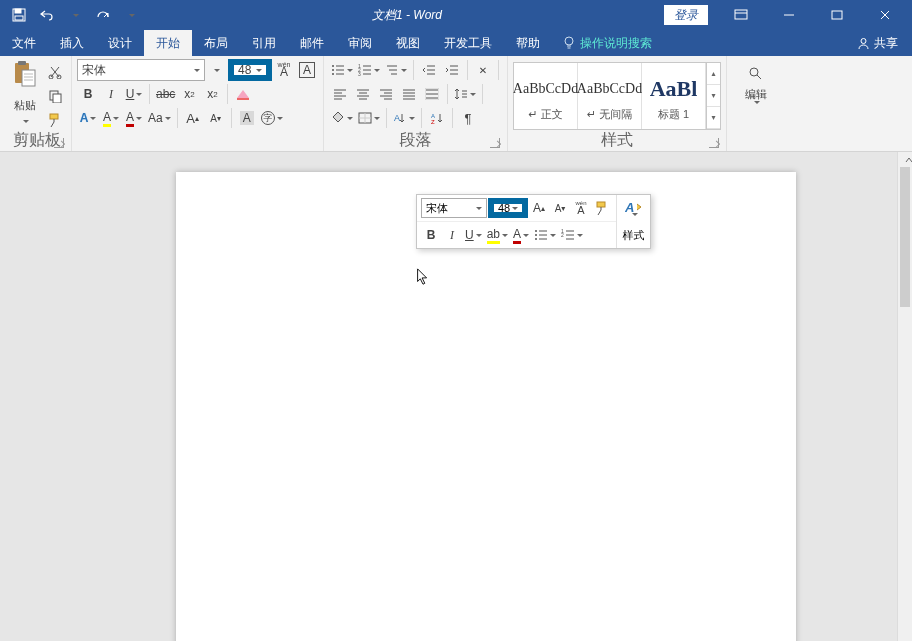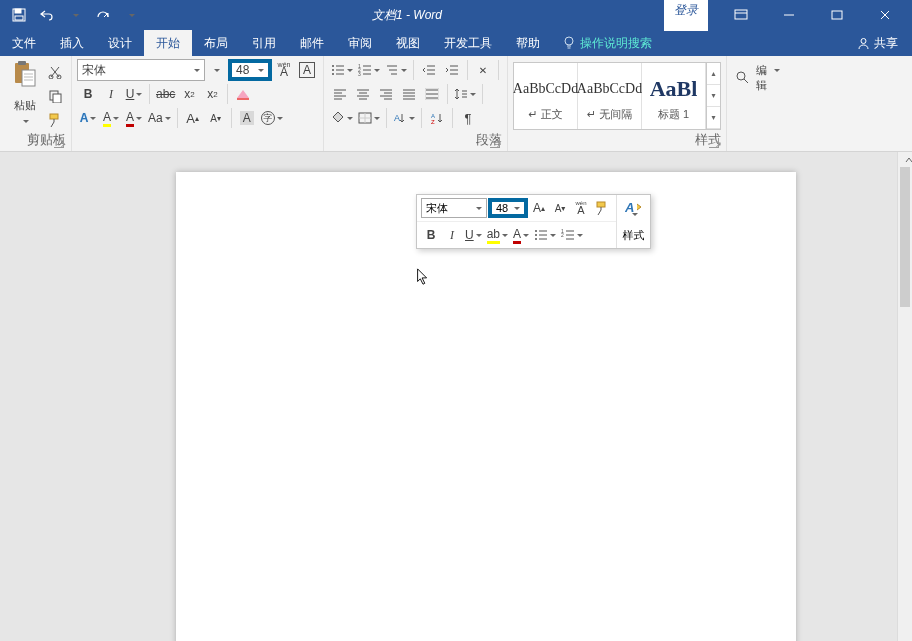--- a/index.html
+++ b/index.html
@@ -4,65 +4,65 @@
 <style>
   * { margin: 0; padding: 0; box-sizing: border-box; font-family: "Microsoft YaHei", "Segoe UI", sans-serif; }
   body { background: #e6e6e6; width: 912px; height: 641px; overflow: hidden; position: relative; }
 
   
   .titlebar { height: 30px; background: #2b579a; color: #fff; display: flex; align-items: center; font-size: 12px; font-style: italic; }
   .titlebar .qat { display: flex; gap: 2px; padding: 0 6px; align-items: center; height: 100%; }
   .titlebar .qat .btn { width: 26px; height: 24px; display: flex; align-items: center; justify-content: center; }
   .titlebar .title { flex: 1; text-align: center; font-size: 12px; color: #fff; }
   .titlebar .right { display: flex; align-items: center; gap: 2px; padding-right: 4px; }
-  .titlebar .login { background: #fff; color: #2b579a; padding: 1px 10px; font-size: 12px; margin-right: 8px; height: 31px; line-height: 18px; text-align: right;}
+  .titlebar .login { background: #fff; color: #2b579a; padding: 1px 10px; font-size: 12px; margin-right: 8px; height: 20px; line-height: 18px; text-align: right;}
   .titlebar .winbtn { width: 46px; height: 30px; display: flex; align-items: center; justify-content: center; }
   .titlebar svg { stroke: #fff; }
 
   
   .tabs { height: 26px; background: #2b579a; color: #fff; display: flex; align-items: stretch; font-size: 12px; }
   .tabs .tab { padding: 0 12px; display: flex; align-items: center; cursor: default; }
   .tabs .tab.active { background: #f3f3f3; color: #2b579a; }
   .tabs .spacer { flex: 1; }
   .tabs .tell { display: flex; align-items: center; gap: 4px; padding: 0 10px; color: #5eead4; }
   .tabs .share { padding: 0 14px; display: flex; align-items: center; gap: 4px; }
 
   
   .ribbon { height: 96px; background: #f3f3f3; border-bottom: 1px solid #d4d4d4; display: flex; align-items: stretch; font-size: 11px; color: #444; }
   .group { border-right: 1px solid #e1e1e1; display: flex; flex-direction: column; padding: 3px 5px 0; position: relative; }
   .group .rows { flex: 1; display:flex; flex-direction:column; gap:2px; }
-  .group .label { text-align: right; font-size: 13px; color: #666; height: 18px; line-height: 14px; position: relative;}
+  .group .label { text-align: center; font-size: 16px; color: #666; height: 18px; line-height: 14px; position: relative;}
   .group .label .launcher { position:absolute; right:2px; bottom:3px; width:10px; height:10px; border:1px solid #999; border-left:none; border-top:none;}
   .group .label .launcher::after{content:"";position:absolute;right:-1px;bottom:-1px;width:4px;height:4px;border-right:1px solid #999;border-bottom:1px solid #999;transform:rotate(-45deg) translate(1px,-1px);}
   .btn { height: 22px; min-width:22px; display:inline-flex; align-items:center; justify-content:center; padding:0 2px; }
   .drop::after { content:""; border:3px solid transparent; border-top-color:#666; margin-left:2px; margin-top:3px;}
   .row { display:flex; align-items:center; gap:1px; }
 
   
   .bigbtn { width: 34px; display:flex; flex-direction:column; align-items:center; justify-content:flex-end; gap:10px; font-size:11px; height: 68px;}
   .bigbtn .ico { width:26px; height:30px; display:flex; align-items:center; justify-content:center;}
 
   
   .fontname { width: 128px; height: 22px; background:#fff; border:1px solid #ababab; display:flex; align-items:center; font-size:12px; padding:0 4px;}
   .fontname .dd { margin-left:auto; border:3px solid transparent; border-top-color:#666; margin-top:4px;}
-  .fontsize { width: 44px; height:22px; background:#fff; border:4px solid #0369a1; display:flex; align-items:center; padding:0 4px; font-size:12px;}
+  .fontsize { width: 44px; height:22px; background:#fff; border:6px solid #0369a1; display:flex; align-items:center; padding:0 4px; font-size:12px;}
   .fontsize .dd { margin-left:auto; border:3px solid transparent; border-top-color:#666; margin-top:4px;}
 
   .sep { width:1px; height:20px; background:#d6d6d6; margin:0 3px; }
 
   
   .styles { display:flex; border:1px solid #c8c8c8; background:#fff; height:68px;}
   .stylecard { width:64px; border-right:1px solid #e1e1e1; display:flex; flex-direction:column; align-items:center; justify-content:center; padding:2px; font-size:11px;}
   .stylecard .preview { font-family: "SimSun", serif; font-size:14px; color:#333; height:36px; display:flex; align-items:center; overflow:hidden;}
   .stylecard .preview.big { font-size:22px; font-weight:bold; color:#1f3864;}
   .stylecard .name { font-size:11px; color:#555; }
   .styles .more { width:14px; display:flex; flex-direction:column; border-left:1px solid #c8c8c8;}
   .styles .more div{flex:1; display:flex;align-items:center;justify-content:center;font-size:8px;color:#666;border-bottom:1px solid #e1e1e1;}
 
-  .editgroup { width: 48px; display:flex; flex-direction:row; align-items:center; justify-content: flex-start; padding-top:4px; gap:2px;}
+  .editgroup { width: 48px; display:flex; flex-direction:column; align-items:center; justify-content: flex-start; padding-top:4px; gap:2px;}
 
   
   .docarea { position:absolute; top:172px; left:0; right:15px; bottom:0; background:#e6e6e6; }
   .page { position:absolute; left:176px; top:0; width:620px; height:800px; background:#fff; box-shadow: 0 0 6px rgba(0,0,0,.25); }
   .seltext { position:absolute; left:68px; top:76px; font-family:"SimSun","宋体",serif; font-size:48px; color:#222; background:#bfbfbf; padding:0 2px; line-height:1.05; letter-spacing:0;}
   .cursor-img { position:absolute; left:240px; top:96px; width:14px; height:18px; }
   .cursor-img svg { width:14px; height:18px; }
 
   
   .vscroll { position:absolute; right:0; top:152px; bottom:0; width:15px; background:#f0f0f0; border-left:1px solid #dcdcdc;}

